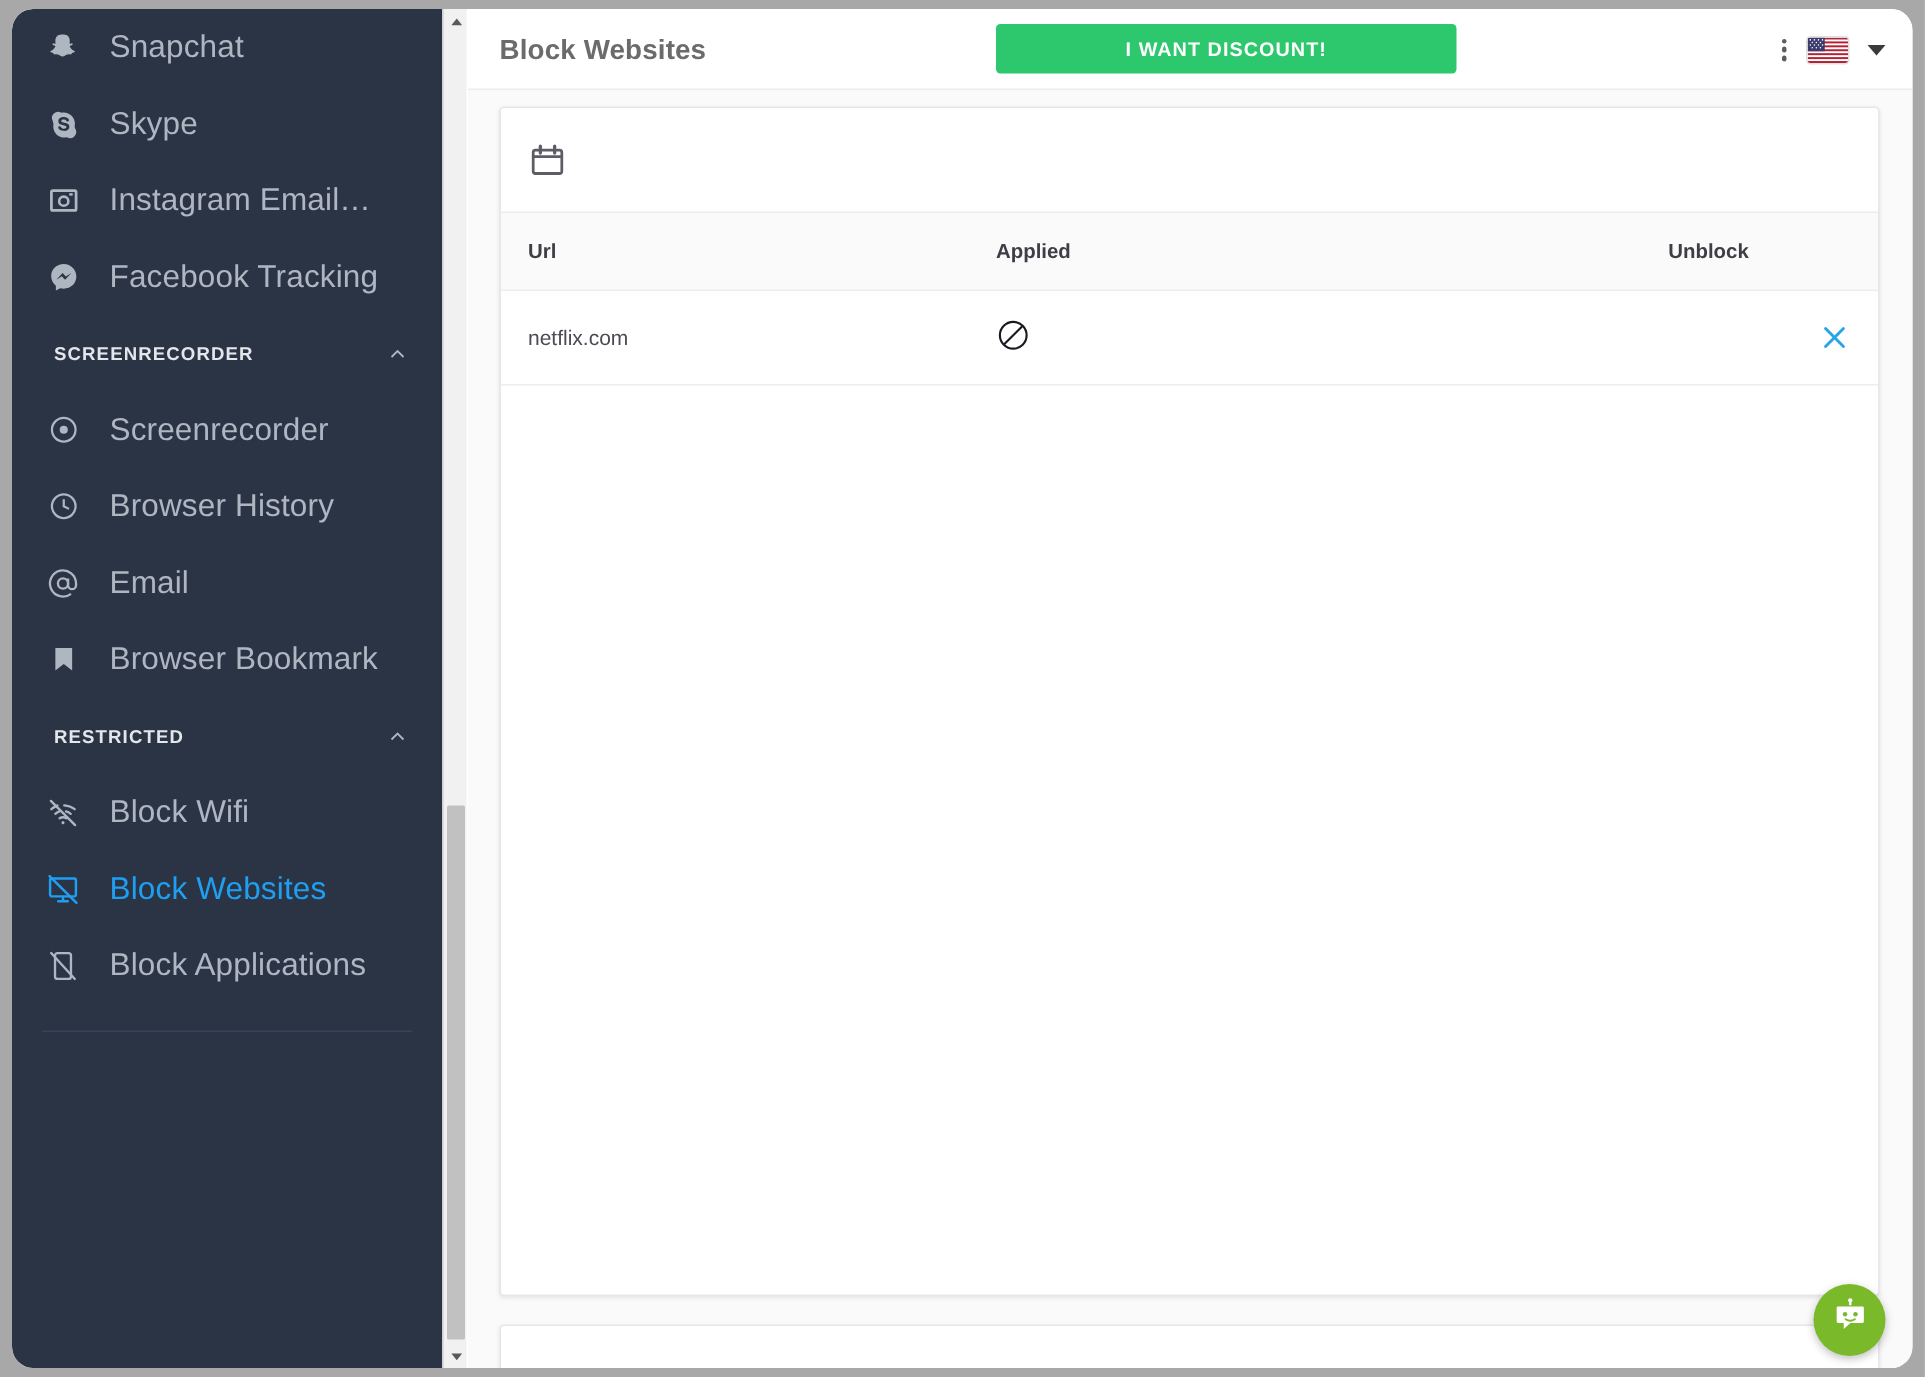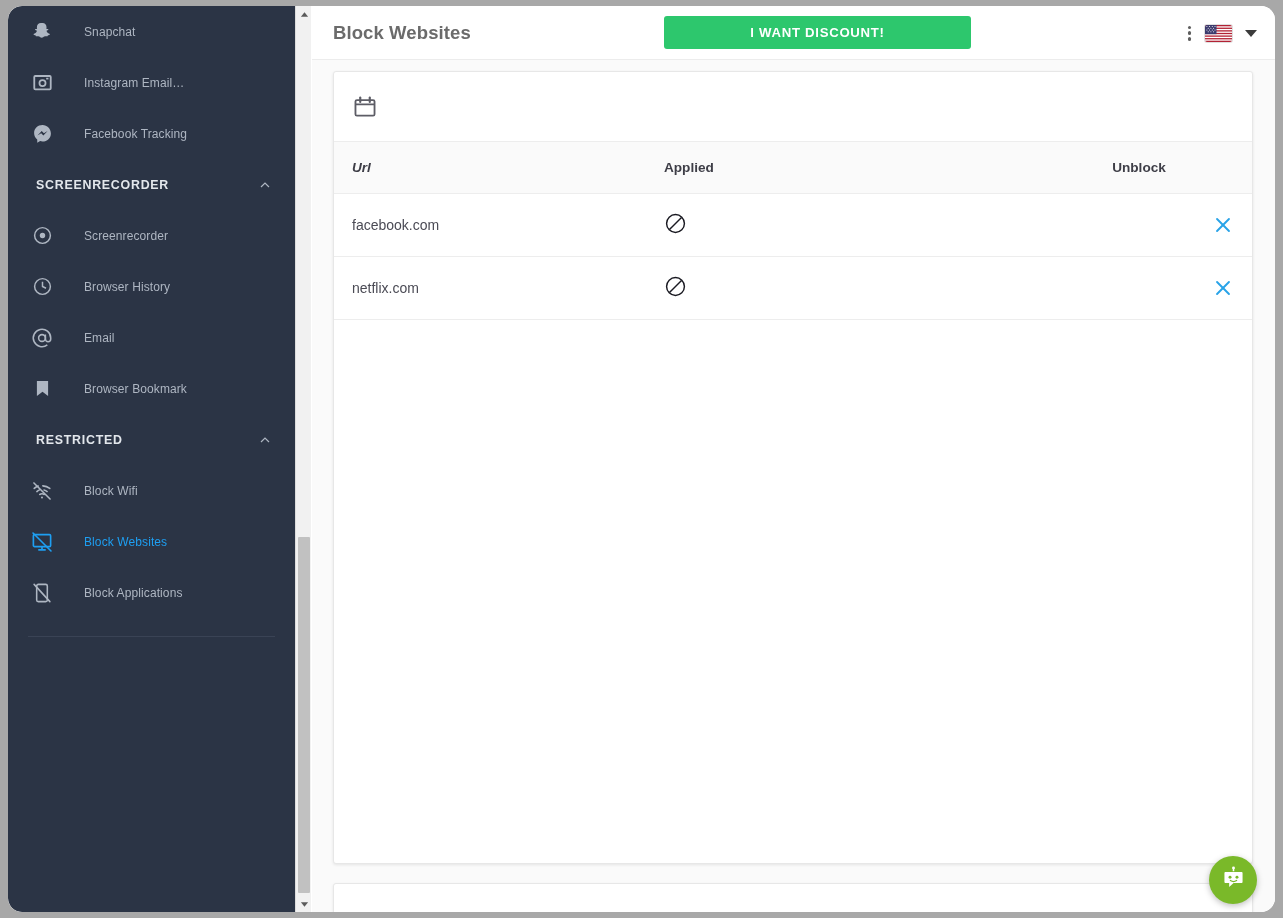--- a/index.html
+++ b/index.html
@@ -46,22 +46,22 @@
     align-items: center;
     padding-left: 17px;
     cursor: pointer;
   }
   .nav-item .nav-icon {
     width: 34px; height: 34px;
     display: flex; align-items: center; justify-content: center;
     flex: 0 0 34px;
   }
   .nav-item .nav-label {
-    margin-left: 25px;
-    font-size: 12px;
+    margin-left: 14px;
+    font-size: 21px;
     color: #aeb6c2;
     letter-spacing: 0.1px;
     white-space: nowrap;
     overflow: hidden;
   }
   .nav-item.active .nav-label { color: #1e9ff2; }
   .nav-item.active .nav-icon svg { stroke: #1e9ff2; fill: none; }
 
   .nav-icon svg { stroke: #aeb6c2; fill: none; stroke-width: 1.6; }
   .nav-icon svg.filled { fill: #aeb6c2; stroke: none; }
@@ -233,21 +233,21 @@
   #url-table thead tr { background: #fafafa; }
   #url-table th {
     height: 52px;
     font-size: 13.6px;
     font-weight: bold;
     color: #3e3e47;
     border-top: 1px solid #ededed;
     border-bottom: 1px solid #ededed;
     padding: 0;
   }
-  #url-table th.c-url { text-align: left; padding-left: 18px; width: 330px; font-style: italic; }
+  #url-table th.c-url { text-align: left; padding-left: 18px; width: 330px; }
   #url-table th.c-applied { text-align: left; width: 380px; }
   #url-table th.c-unblock { padding-right: 18px; }
 
   #url-table td {
     height: 63px;
     border-bottom: 1px solid #ededed;
     padding: 0;
     font-size: 14px;
     color: #4b4b55;
   }
@@ -300,20 +300,29 @@
       <div class="nav-item">
         <span class="nav-icon">
           <svg class="filled" viewBox="0 0 24 24" width="21" height="21">
             <path d="M12 2.2c2.9 0 4.6 2.1 4.6 4.9 0 .8-.1 1.6-.1 2 .3.2.8.2 1.3 0 .5-.2.9.1 1 .4.1.4-.2.7-.9 1-.7.3-1.3.5-1.3.9 0 .5 1.5 2.7 3.3 3.3.5.2.6.5.5.8-.2.5-1.3.8-2.2.9-.2.3-.2.8-.4 1-.2.2-.7.1-1.3 0-.7-.1-1.6-.1-2.5.4-.8.5-1.5 1.2-2.9 1.2s-2.1-.7-2.9-1.2c-.9-.5-1.8-.5-2.5-.4-.6.1-1.1.2-1.3 0-.2-.2-.2-.7-.4-1-.9-.1-2-.4-2.2-.9-.1-.3 0-.6.5-.8 1.8-.6 3.3-2.8 3.3-3.3 0-.4-.6-.6-1.3-.9-.7-.3-1-.6-.9-1 .1-.3.5-.6 1-.4.5.2 1 .2 1.3 0 0-.4-.1-1.2-.1-2 0-2.8 1.7-4.9 4.6-4.9z"></path>
           </svg>
         </span>
         <span class="nav-label">Snapchat</span>
       </div>
 
 
+      <div class="nav-item">
+        <span class="nav-icon">
+          <svg class="filled" viewBox="0 0 24 24" width="21" height="21">
+            <path d="M20.3 13.7c.1-.6.2-1.2.2-1.8 0-4.7-3.8-8.5-8.5-8.5-.6 0-1.2.1-1.8.2A4.7 4.7 0 0 0 3.7 10c0 .8.2 1.5.5 2.2-.1.6-.2 1.2-.2 1.8 0 4.7 3.8 8.5 8.5 8.5.6 0 1.2-.1 1.8-.2a4.7 4.7 0 0 0 6.5-6.4c-.3-.7-.5-1.4-.5-2.2z"></path>
+            <path d="M12.1 17.4c-2.9 0-4.3-1.4-4.3-2.5 0-.6.4-1 1-1 1.3 0 1 1.9 3.3 1.9 1.2 0 1.9-.6 1.9-1.3 0-.4-.2-.8-1-1l-2.6-.7c-2.1-.5-2.5-1.7-2.5-2.8 0-2.2 2.1-3.1 4.1-3.1 1.8 0 4 1 4 2.4 0 .6-.5.9-1.1.9-1.1 0-.9-1.5-3.1-1.5-1.1 0-1.7.5-1.7 1.2s.8.9 1.6 1.1l1.9.4c2.1.5 2.7 1.7 2.7 2.9 0 1.8-1.4 3.2-4.2 3.2z" fill="#2b3445"></path>
+          </svg>
+        </span>
+        <span class="nav-label">Skype</span>
+      </div>
 
       <div class="nav-item">
         <span class="nav-icon">
           <svg viewBox="0 0 24 24" width="21" height="21">
             <rect x="2.6" y="4.6" width="18.8" height="15.2" rx="1.2" stroke="#aeb6c2" stroke-width="2.1" fill="none"></rect>
             <circle cx="12" cy="12.7" r="3.5" stroke="#aeb6c2" stroke-width="2" fill="none"></circle>
             <rect x="16.2" y="6.6" width="2.6" height="1.9" fill="#aeb6c2" stroke="none"></rect>
           </svg>
         </span>
         <span class="nav-label">Instagram Email…</span>
@@ -500,39 +509,20 @@
           <table id="url-table">
             <thead>
               <tr>
                 <th class="c-url">Url</th>
                 <th class="c-applied">Applied</th>
                 <th class="c-unblock">Unblock</th>
               </tr>
             </thead>
             <tbody>
               <tr>
-                <td class="c-url">facebook.com</td>
-                <td class="c-applied">
-                  <span class="block-icon">
-                    <svg viewBox="0 0 24 24" width="23" height="23">
-                      <circle cx="12" cy="12" r="9.3" stroke="#1a1a22" stroke-width="1.5" fill="none"></circle>
-                      <line x1="5.7" y1="18.3" x2="18.3" y2="5.7" stroke="#1a1a22" stroke-width="1.5"></line>
-                    </svg>
-                  </span>
-                </td>
-                <td class="c-unblock">
-                  <span class="x-btn">
-                    <svg viewBox="0 0 24 24" width="22" height="22">
-                      <line x1="5.5" y1="5.5" x2="18.5" y2="18.5" stroke="#29a3e8" stroke-width="2.1" stroke-linecap="round"></line>
-                      <line x1="18.5" y1="5.5" x2="5.5" y2="18.5" stroke="#29a3e8" stroke-width="2.1" stroke-linecap="round"></line>
-                    </svg>
-                  </span>
-                </td>
-              </tr>
-              <tr>
                 <td class="c-url">netflix.com</td>
                 <td class="c-applied">
                   <span class="block-icon">
                     <svg viewBox="0 0 24 24" width="23" height="23">
                       <circle cx="12" cy="12" r="9.3" stroke="#1a1a22" stroke-width="1.5" fill="none"></circle>
                       <line x1="5.7" y1="18.3" x2="18.3" y2="5.7" stroke="#1a1a22" stroke-width="1.5"></line>
                     </svg>
                   </span>
                 </td>
                 <td class="c-unblock">

